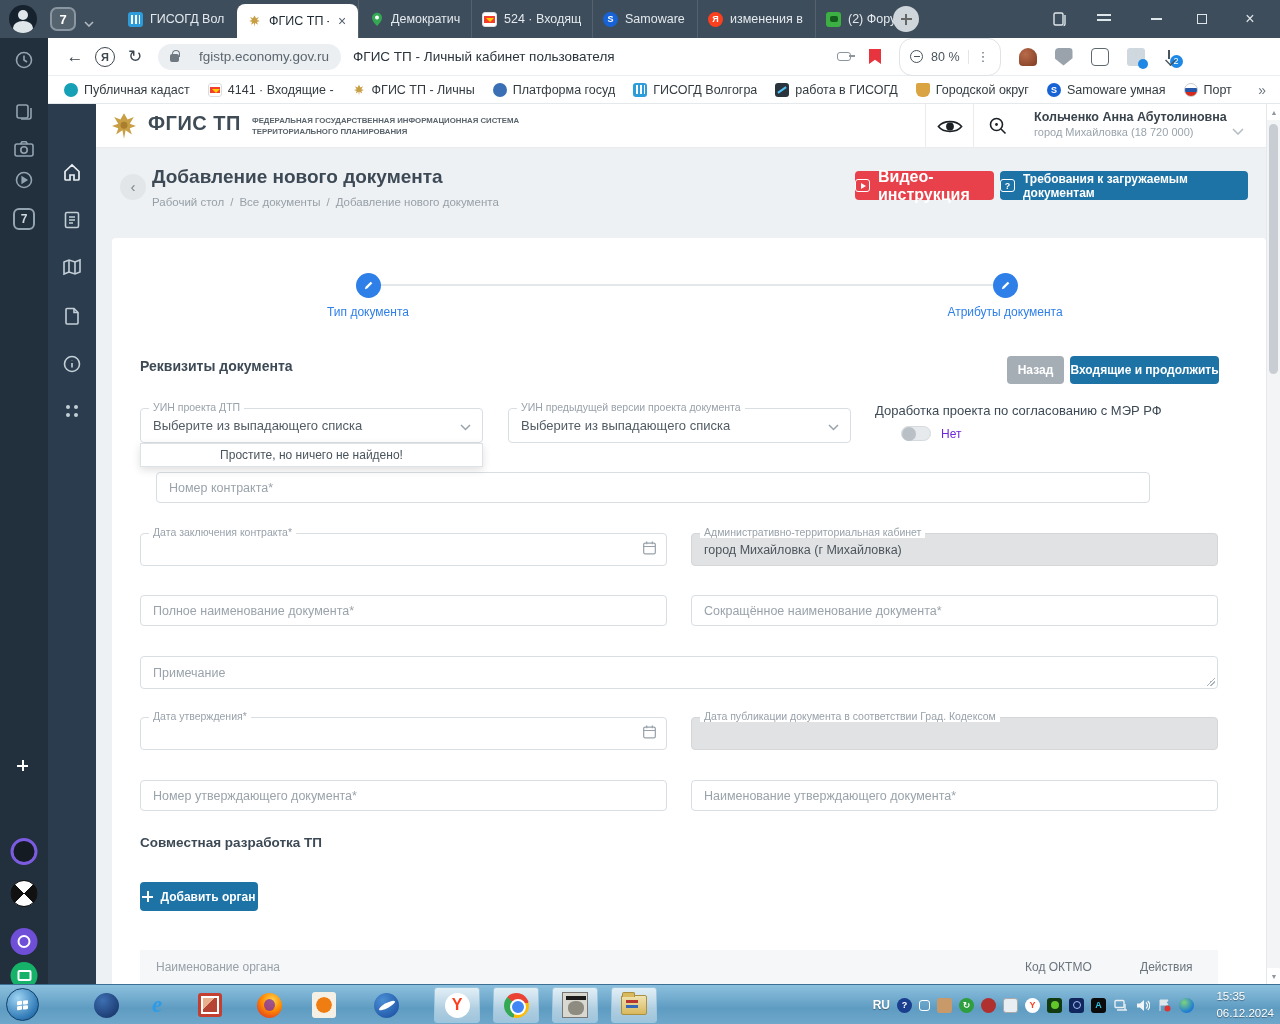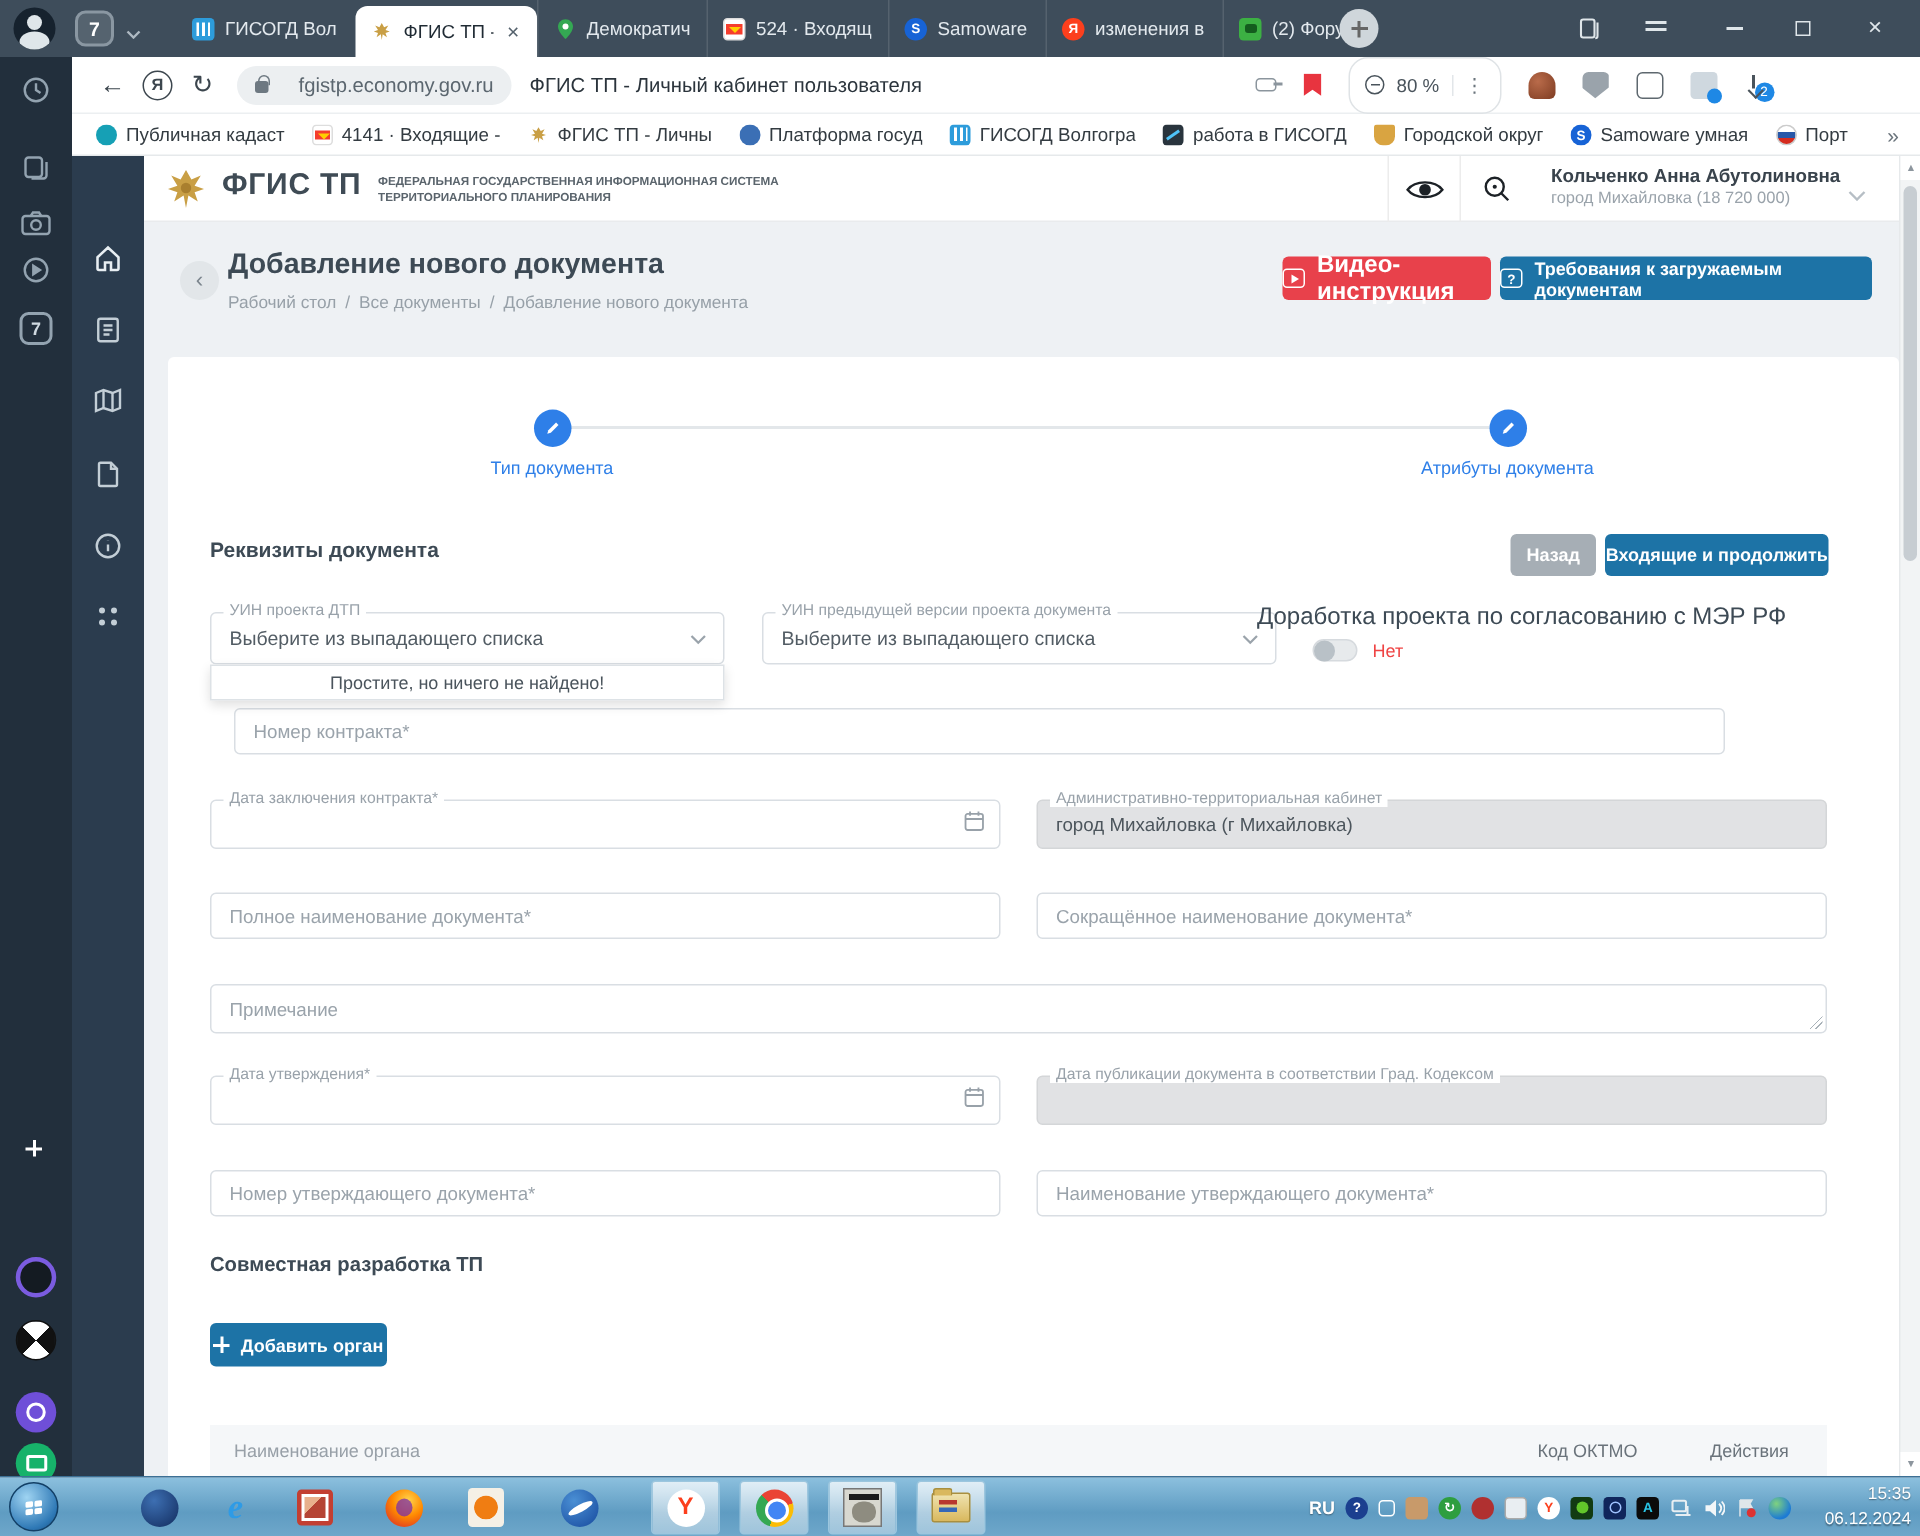--- a/index.html
+++ b/index.html
@@ -120,22 +120,22 @@
 .fld input,.fld textarea{width:100%;height:100%;border:0;outline:0;background:transparent;padding:0 12px;font-family:"Liberation Sans",sans-serif;font-size:12.5px;color:#5a646c;resize:none}
 .fld textarea{padding-top:9px}
 .fld input::placeholder,.fld textarea::placeholder{color:#9aa3ab}
 .flabel{position:absolute;top:-8px;left:8px;background:#fff;padding:0 4px;font-size:10.5px;color:#99a2aa;white-space:nowrap;max-width:96%;overflow:hidden}
 .fdisabled{background:#e1e2e4;border-color:#d4d6d8}
 .fdisabled input{color:#4c555c}
 .selval{display:flex;align-items:center;height:100%;padding:0 12px;font-size:13px;color:#525c64}
 .chevr{position:absolute;right:11px;top:50%;transform:translateY(-50%)}
 .calic{position:absolute;right:9px;top:50%;transform:translateY(-50%)}
 .drop{position:absolute;left:28px;top:205px;width:343px;height:24px;background:#fff;border:1px solid #dde2e6;box-shadow:0 3px 8px rgba(0,0,0,.13);display:flex;align-items:center;justify-content:center;font-size:12px;color:#4a545c;z-index:5}
-.merlab{position:absolute;left:726px;top:165px;font-size:16px;color:#3d4a55}
-.togglerow{position:absolute;left:763px;top:188px;display:flex;align-items:center;gap:10px;font-size:12px;color:#ef4444}
+.merlab{position:absolute;left:763px;top:165px;font-size:13px;color:#3d4a55}
+.togglerow{position:absolute;left:789px;top:188px;display:flex;align-items:center;gap:10px;font-size:12px;color:#6d28d9}
 .tgl{width:30px;height:15px;border-radius:8px;background:#e7eaec;border:1px solid #d6dade;position:relative}
 .tgl::after{content:"";position:absolute;left:0;top:-0.5px;width:14px;height:14px;border-radius:50%;background:#b9c1c7}
 .jointttl{position:absolute;left:28px;top:597px;font-size:13.5px;font-weight:bold;color:#3d4a55}
 .addbtn{position:absolute;left:28px;top:644px;width:118px;height:29px;background:#1d73a6;border-radius:4px;color:#fff;font-size:12px;font-weight:bold;display:flex;align-items:center;justify-content:center;gap:7px}
 .plus{width:11px;height:11px;position:relative}
 .plus::before{content:"";position:absolute;left:4.5px;top:0;width:2px;height:11px;background:#fff}
 .plus::after{content:"";position:absolute;left:0;top:4.5px;width:11px;height:2px;background:#fff}
 .thead{position:absolute;left:28px;top:712px;width:1078px;height:34px;background:#f5f7f9;display:flex;align-items:center;padding:0 16px;font-size:12px}
 .th-name{flex:1;color:#98a0a8}
 .th-okt{width:115px;color:#6a737b}
@@ -167,21 +167,21 @@
 .chrome{width:25px;height:25px;border-radius:50%;background:conic-gradient(from -45deg,#ea4335 0 120deg,#fbbc05 120deg 240deg,#34a853 240deg 360deg);position:relative}
 .chrome::before{content:"";position:absolute;left:6.5px;top:6.5px;width:12px;height:12px;border-radius:50%;background:#4285f4;border:2px solid #fff}
 .prof{width:26px;height:26px;background:#d8d8d0;position:relative;border:1px solid #777}
 .prof::before{content:"";position:absolute;left:5px;top:8px;width:16px;height:14px;border-radius:45%;background:#8e8c80}
 .prof::after{content:"";position:absolute;left:3px;top:3px;width:20px;height:4px;background:#1b1b1b}
 .folder{width:26px;height:20px;background:linear-gradient(#efe3b0,#d9b85e);border:1px solid #a98f3f;border-radius:2px;position:relative}
 .folder::before{content:"";position:absolute;left:0;top:-4px;width:11px;height:4px;background:#d9b85e;border:1px solid #a98f3f;border-bottom:none;border-radius:2px 2px 0 0}
 .folder::after{content:"";position:absolute;left:4px;top:4px;width:12px;height:3px;background:#b8372f;box-shadow:0 5px #3668b8}
 .tray{position:absolute;right:86px;top:0;height:40px;display:flex;align-items:center;gap:7px}
 .tray .ti{width:15px;height:15px;border-radius:3px;display:inline-flex;align-items:center;justify-content:center;font-size:9px;font-weight:bold;color:#fff}
-.clockblk{position:absolute;right:6px;top:3px;text-align:right;color:#fff;font-size:11.5px;line-height:1.45;text-shadow:0 1px 1px rgba(0,0,0,.4)}
+.clockblk{position:absolute;right:6px;top:3px;text-align:left;color:#fff;font-size:11.5px;line-height:1.45;text-shadow:0 1px 1px rgba(0,0,0,.4)}
 .rulang{color:#fff;font-size:12px;font-weight:bold;text-shadow:0 1px 1px rgba(0,0,0,.4)}
 </style>
 </head>
 <body>
 
 <div class="screen">
 
   <div class="tabbar">
     <div class="avatar"></div>
     <div class="grpbadge">7</div>

